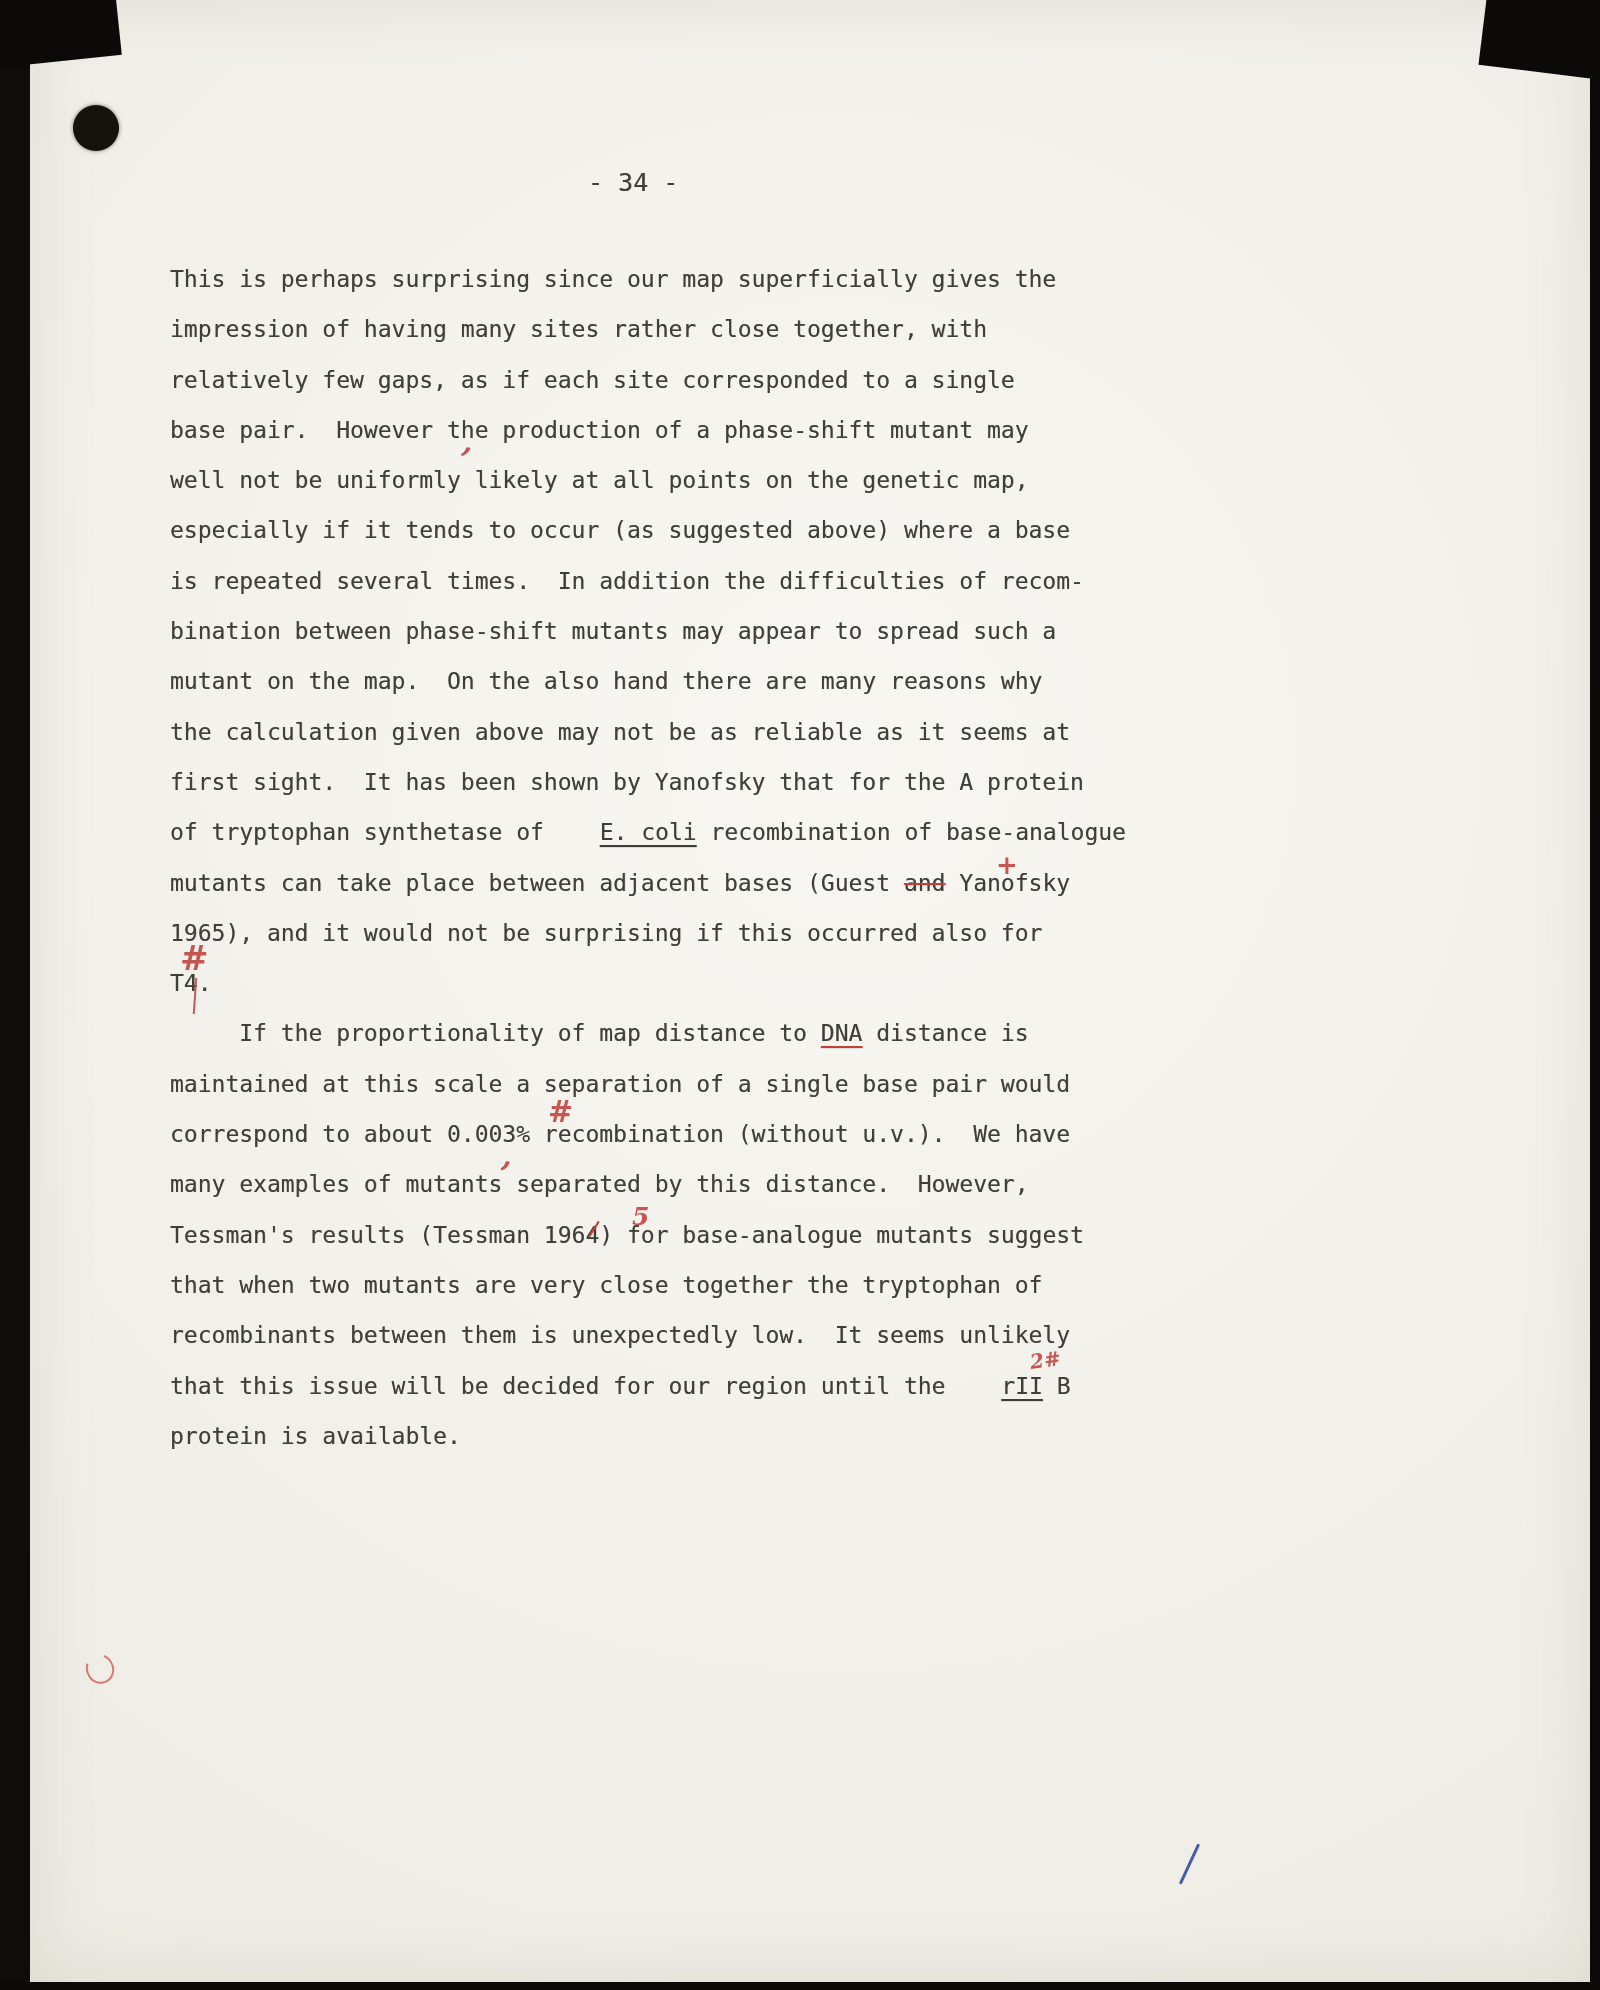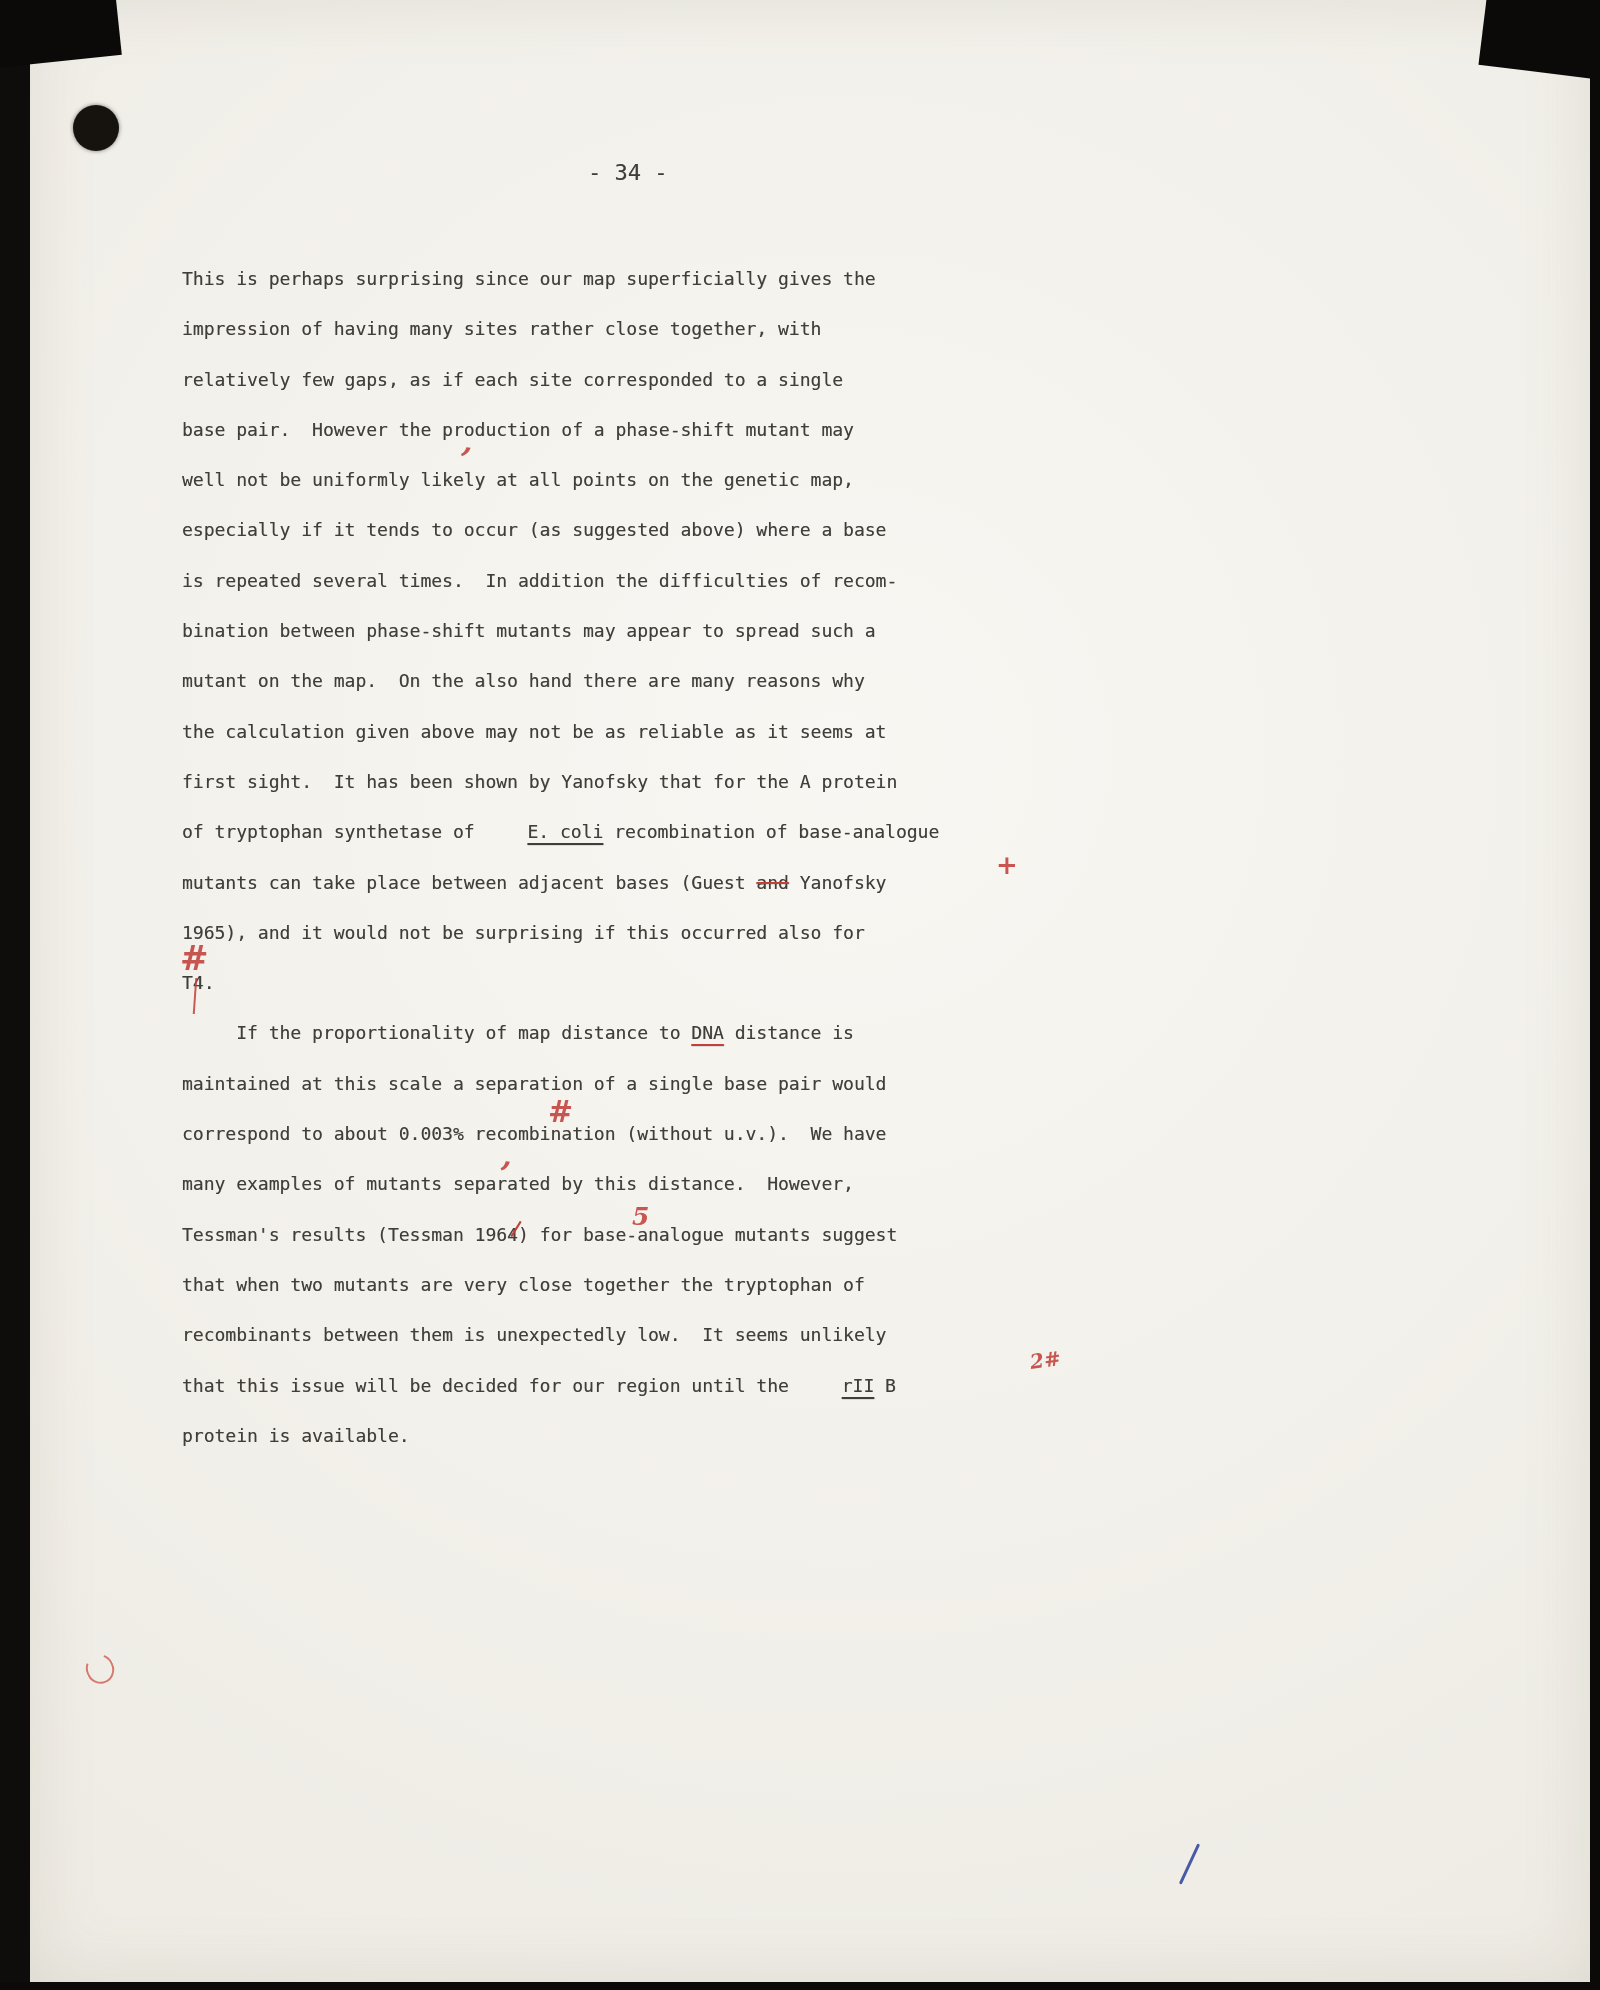--- a/index.html
+++ b/index.html
@@ -26,27 +26,27 @@
   .corner{position:absolute;background:#0b0a08;z-index:5;}
   #corner-tl{left:-16px;top:-18px;width:134px;height:80px;transform:rotate(-6deg);}
   #corner-tr{left:1484px;top:-26px;width:146px;height:100px;transform:rotate(7deg);}
   #edge-right{right:0;top:0;width:10px;height:100%;}
   #edge-bottom{left:0;bottom:0;width:100%;height:8px;}
   #hole-punch{
     position:absolute;left:43px;top:105px;width:46px;height:46px;border-radius:50%;
     background:#16130f;box-shadow:0 0 4px rgba(0,0,0,0.5);
   }
   #page-number{
-    position:absolute;left:558px;top:160px;
-    font-size:22px;color:var(--ink);white-space:pre;
+    position:absolute;left:558px;top:168px;
+    font-size:25px;color:var(--ink);white-space:pre;
     text-shadow:0.3px 0.3px 0.4px rgba(64,62,56,0.45);
   }
   #text-block{
-    position:absolute;left:152px;top:254px;width:1040px;
-    font-size:18px;color:var(--ink);
+    position:absolute;left:140px;top:254px;width:1040px;
+    font-size:23px;color:var(--ink);
     text-shadow:0.3px 0.3px 0.4px rgba(64,62,56,0.45);
   }
   .line{height:50.3px;line-height:50.3px;white-space:pre;}
   .u{text-decoration:underline;text-decoration-thickness:1.5px;text-underline-offset:5px;margin-left:42px;}
   .u-red{text-decoration:underline;text-decoration-color:var(--red);text-decoration-thickness:2px;text-underline-offset:5px;}
   .strike-red{text-decoration:line-through;text-decoration-color:var(--red);text-decoration-thickness:2px;}
   .corr{position:relative;display:inline-block;}
   .corr .slash{position:absolute;left:0;top:18px;width:18px;height:2px;background:var(--red);transform:rotate(-58deg);}
   .rmark{
     position:absolute;color:var(--red);

